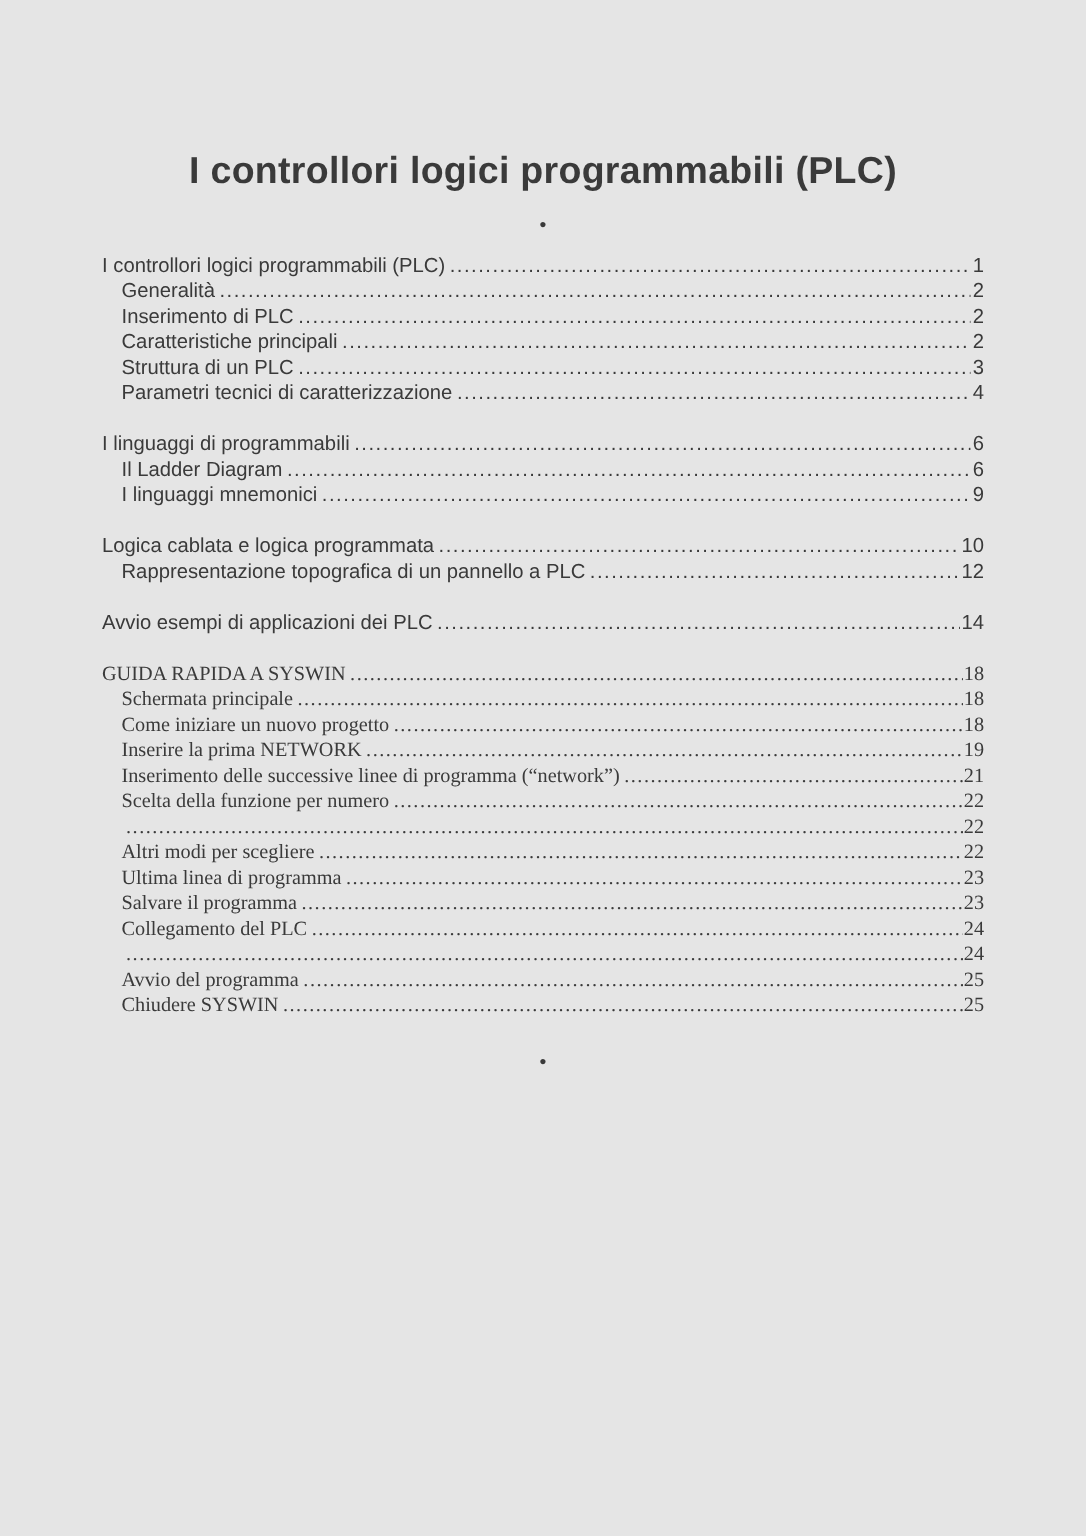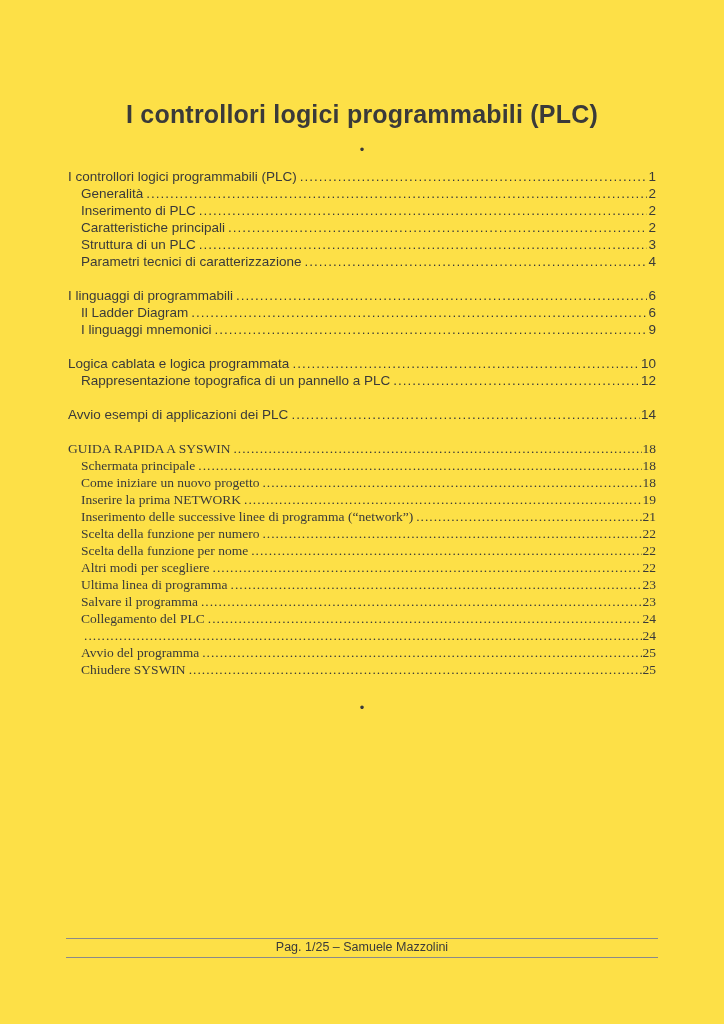--- a/index.html
+++ b/index.html
@@ -4,21 +4,21 @@
 <style>
   html, body {
     margin: 0;
     padding: 0;
     background: #ffffff;
   }
   .page {
     position: relative;
     width: 724px;
     height: 1024px;
-    background: #fde047;
+    background: #e5e5e5;
     font-family: "Liberation Sans", "DejaVu Sans", sans-serif;
     color: #3a3a3a;
     overflow: hidden;
     box-sizing: border-box;
   }
   .title {
     margin: 0;
     padding-top: 100px;
     text-align: center;
     font-size: 25px;
@@ -193,21 +193,20 @@
           <span class="toc-label">Inserimento delle successive linee di programma (“network”)</span>
           <span class="toc-leader"></span>
           <span class="toc-page">21</span>
         </div>
         <div class="toc-row indent">
           <span class="toc-label">Scelta della funzione per numero</span>
           <span class="toc-leader"></span>
           <span class="toc-page">22</span>
         </div>
         <div class="toc-row indent">
-          <span class="toc-label">Scelta della funzione per nome</span>
           <span class="toc-leader"></span>
           <span class="toc-page">22</span>
         </div>
         <div class="toc-row indent">
           <span class="toc-label">Altri modi per scegliere</span>
           <span class="toc-leader"></span>
           <span class="toc-page">22</span>
         </div>
         <div class="toc-row indent">
           <span class="toc-label">Ultima linea di programma</span>
@@ -234,18 +233,13 @@
           <span class="toc-page">25</span>
         </div>
         <div class="toc-row indent">
           <span class="toc-label">Chiudere SYSWIN</span>
           <span class="toc-leader"></span>
           <span class="toc-page">25</span>
         </div>
       </div>
     </div>
   <div class="bullet bullet-bottom">•</div>
-  <div class="footer">
-    <div class="footer-rule"></div>
-    <div class="footer-text">Pag. 1/25 – Samuele Mazzolini</div>
-    <div class="footer-rule"></div>
-  </div>
 </div>
 
 </body></html>

